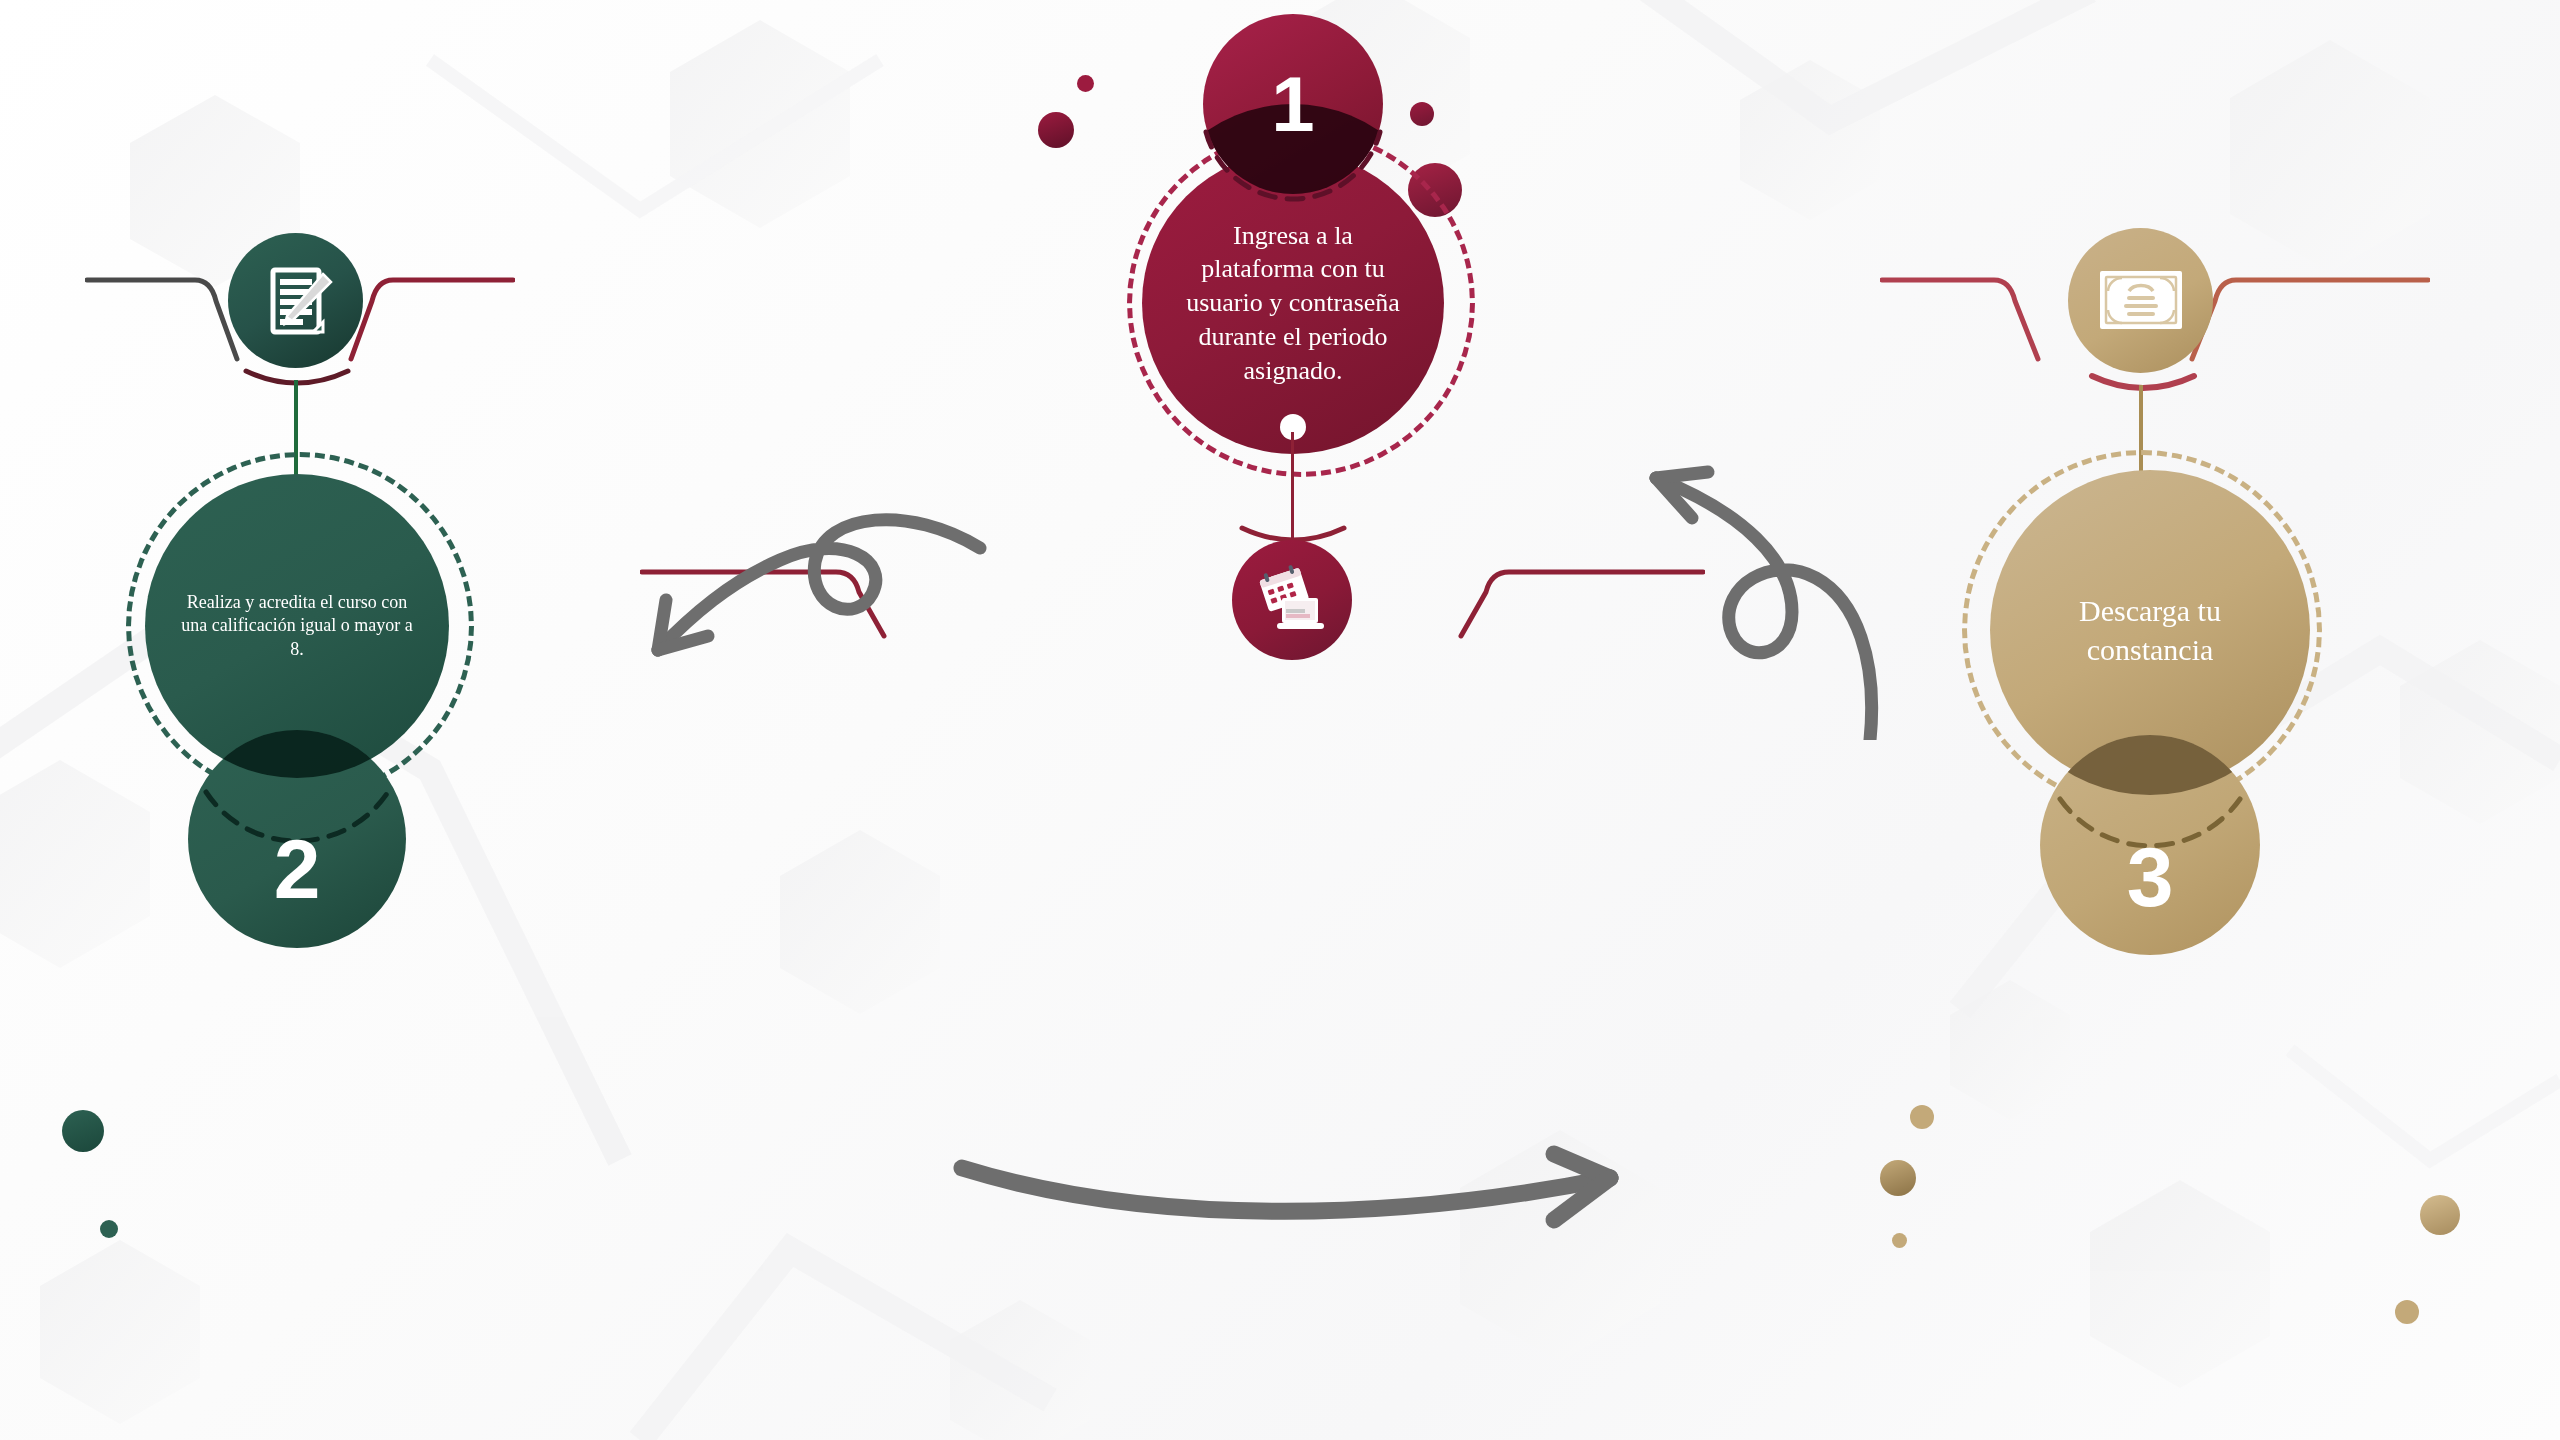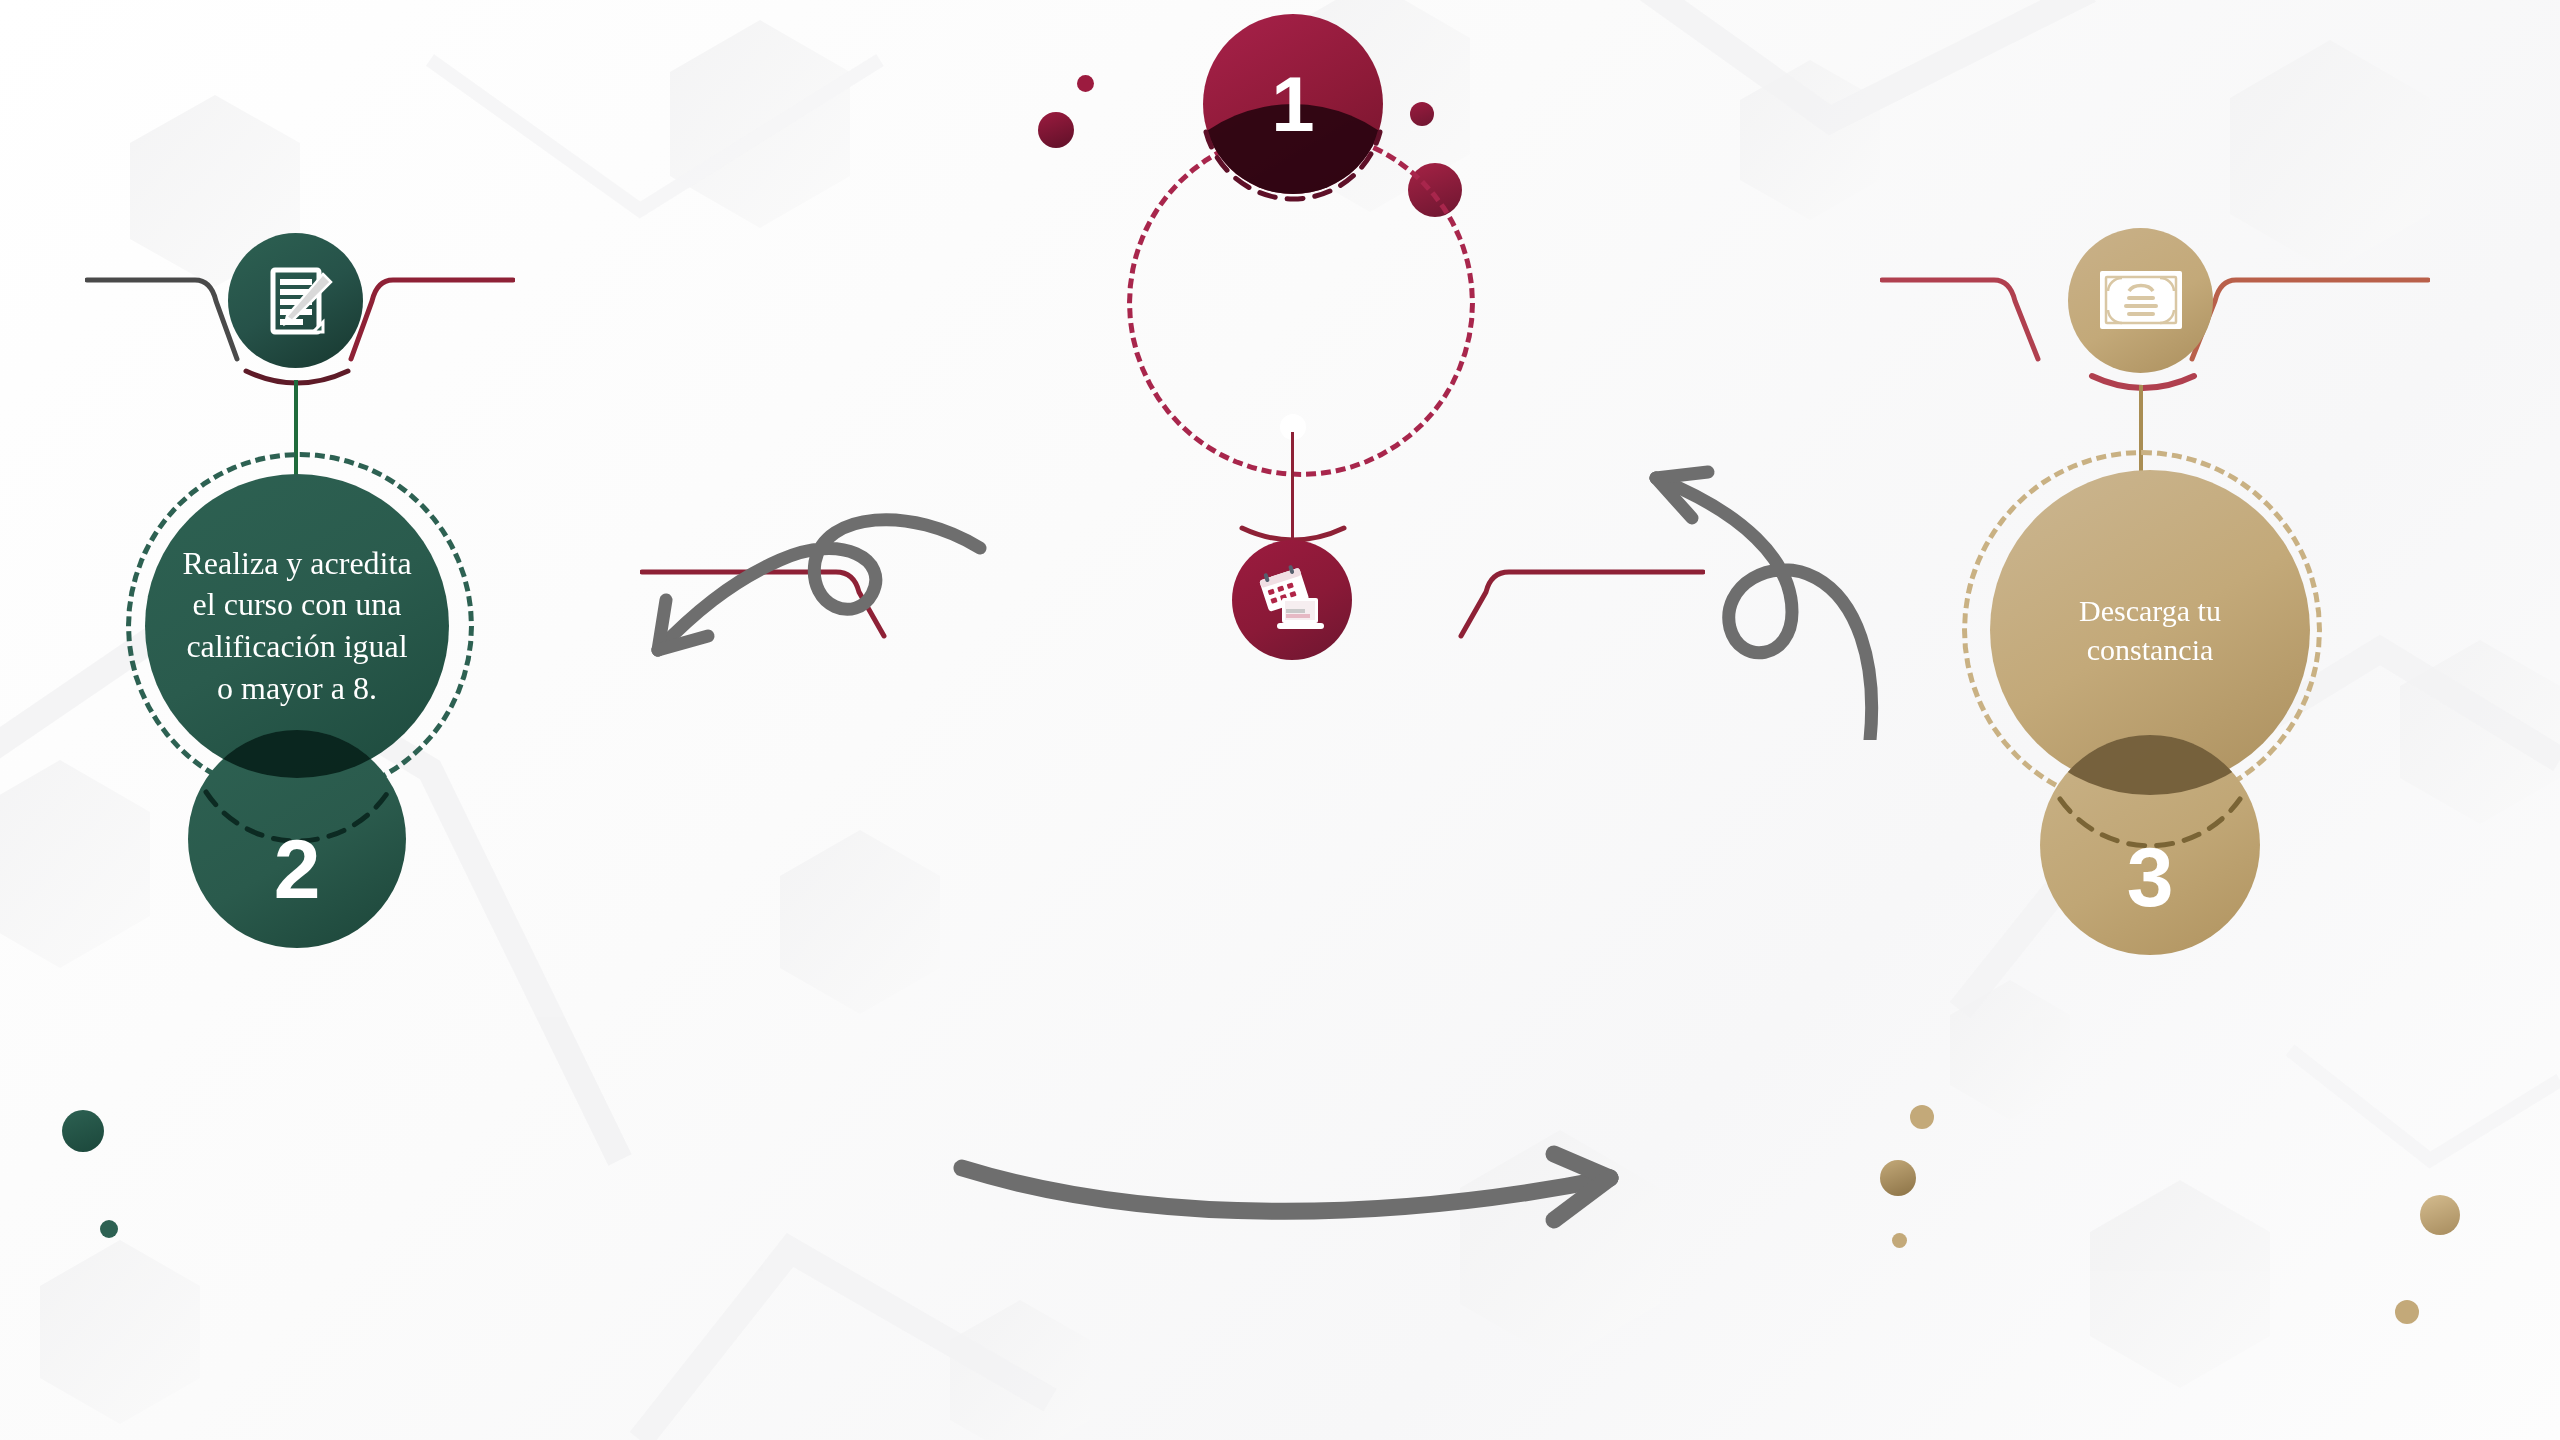--- a/index.html
+++ b/index.html
@@ -121,20 +121,24 @@
 
   <div class="step" style="left:1010px; top:0px; width:580px; height:1080px;">
 
     <span class="deco-dot" style="left:28px; top:112px; width:36px; height:36px; background:linear-gradient(160deg,#9c1b3f,#5e1028);"></span>
     <span class="deco-dot" style="left:67px; top:75px; width:17px; height:17px; background:#9c1b3f;"></span>
     <span class="deco-dot" style="left:400px; top:102px; width:24px; height:24px; background:linear-gradient(160deg,#9c1b3f,#6d1630);"></span>
     <span class="deco-dot" style="left:398px; top:163px; width:54px; height:54px; background:linear-gradient(160deg,#a52245,#6d1630);"></span>
 
     <div class="ring" style="left:3px; top:129px; width:348px; height:348px; border-color:#a8264c; transform:translateX(114px);"></div>
 
+    <div class="bubble" style="left:132px; top:152px; width:302px; height:302px;
+                background:linear-gradient(150deg,#9c1b3f 0%,#8d1a39 45%,#73142c 100%);">
+      <span class="txt" style="font-size:26px;">Ingresa a la plataforma con tu usuario y contraseña durante el periodo asignado.</span>
+    </div>
 
     <div class="badge" style="left:193px; top:14px; width:180px; height:180px;
                 background:linear-gradient(150deg,#a8214a 0%,#8e1a38 55%,#73142c 100%); font-size:78px;">
       <span class="num">1</span>
     </div>
 
     <svg style="position:absolute; left:132px; top:14px; width:302px; height:450px; pointer-events:none;" viewBox="0 0 302 450">
       <defs>
         <clipPath id="clip1a">
             <circle cx="151" cy="90" r="90"></circle>
@@ -226,21 +230,21 @@
     <svg class="arc-cap" style="left:212px; top:145px; width:110px; height:32px;" viewBox="0 0 110 32">
       <path d="M 4 6 Q 55 30 106 6" fill="none" stroke="#5e1b28" stroke-width="5" stroke-linecap="round"></path>
     </svg>
     <span class="stem" style="left:264px; top:160px; width:4px; height:112px; background:#1f6b3c;"></span>
     <span class="stem-dot" style="left:253px; top:258px;"></span>
 
     <div class="ring" style="left:21px; top:232px; width:348px; height:348px; border-color:#2d6152; transform:translateX(75px);"></div>
 
     <div class="bubble" style="left:115px; top:254px; width:304px; height:304px;
                 background:linear-gradient(150deg,#2d6152 0%,#2a5b4d 50%,#1d4a3d 100%);">
-      <span class="txt" style="font-size:32px;">Realiza y acredita el curso con una calificación igual o mayor a 8.</span>
+      <span class="txt" style="font-size:18px;">Realiza y acredita el curso con una calificación igual o mayor a 8.</span>
     </div>
 
     <div class="badge" style="left:158px; top:510px; width:218px; height:218px;
                 background:linear-gradient(150deg,#2d6152 0%,#2a5a4c 55%,#1c4539 100%); font-size:84px;">
       <span class="num" style="position:relative; top:30px;">2</span>
     </div>
     <svg style="position:absolute; left:158px; top:510px; width:218px; height:218px; pointer-events:none;" viewBox="0 0 218 218">
       <defs>
         <clipPath id="clip2a">
             <circle cx="109" cy="109" r="109"></circle>

